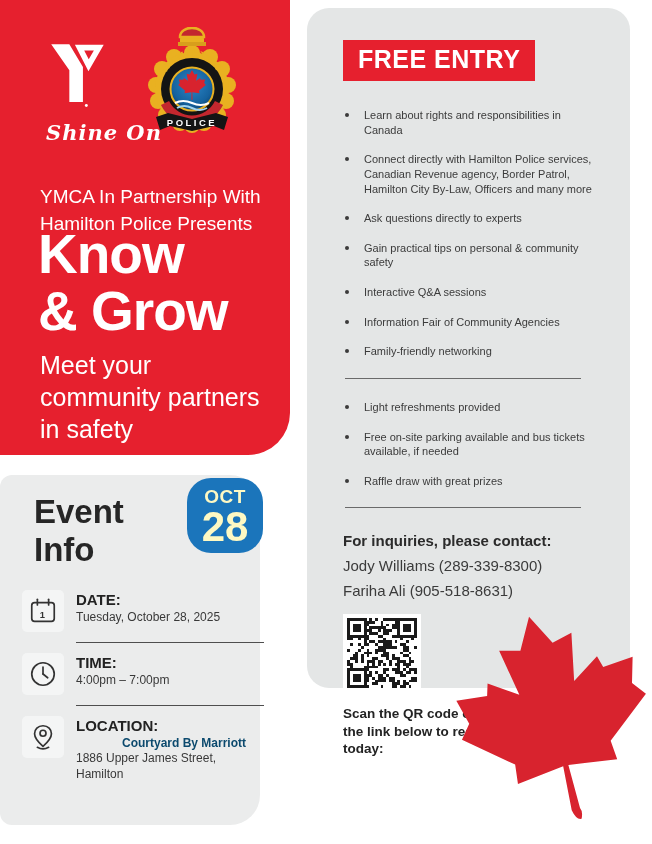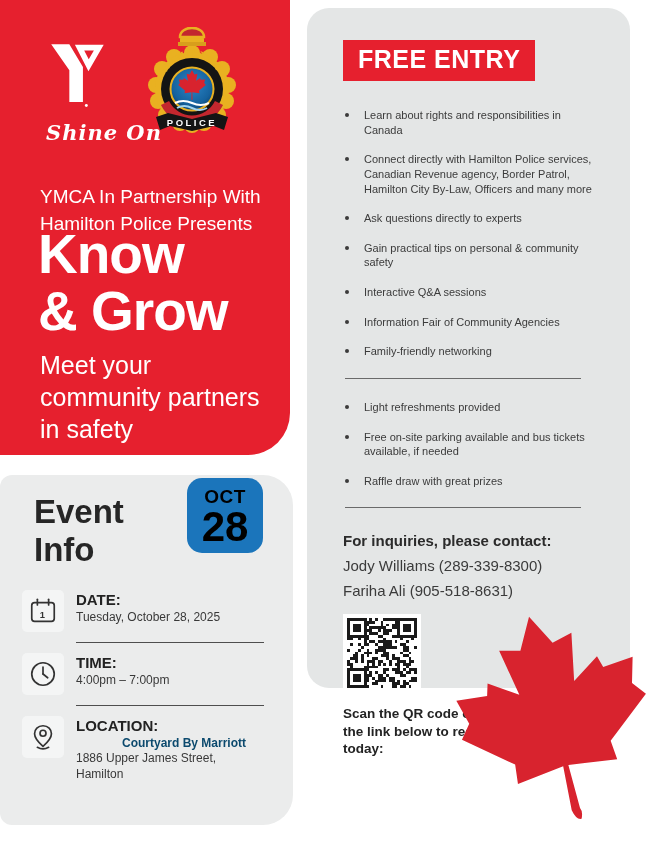--- a/index.html
+++ b/index.html
@@ -33,30 +33,30 @@
     position: absolute; left: 38px; top: 226px;
     font-size: 55px; font-weight: 800; line-height: 1.04; letter-spacing: -1px;
   }
   .hero-subtitle {
     position: absolute; left: 40px; top: 336px; width: 220px;
     font-size: 25px; line-height: 1.28; font-weight: normal; margin-top: 13px;
   }
 
   
   .event-card {
-    position: absolute; left: 0; top: 475px; width: 293px; height: 350px;
+    position: absolute; left: 0; top: 475px; width: 260px; height: 350px;
     background: #EBECEC; border-radius: 12px 30px 30px 12px;
   }
   .event-heading {
     position: absolute; left: 34px; top: 18px; width: 140px;
     font-size: 33px; font-weight: 800; color: #262626; line-height: 1.15;
   }
   .date-badge {
     position: absolute; left: 187px; top: 3px; width: 76px; height: 75px;
-    background: #1B75BB; border-radius: 15px; color: #000000; text-align: center; padding-top: 9px;
+    background: #1B75BB; border-radius: 24px; color: #fef9c3; text-align: center; padding-top: 9px;
   }
   .date-badge .month { font-size: 19px; font-weight: bold; line-height: 1; letter-spacing: 0.5px; }
   .date-badge .day { font-size: 42px; font-weight: 800; line-height: 1.02; }
 
   .event-rows { position: absolute; left: 22px; top: 115px; width: 250px; }
   .event-row { display: flex; gap: 12px; align-items: flex-start; }
   .icon-tile {
     width: 42px; height: 42px; background: #F4F5F5; border-radius: 5px; flex: 0 0 42px;
     display: flex; align-items: center; justify-content: center;
   }

